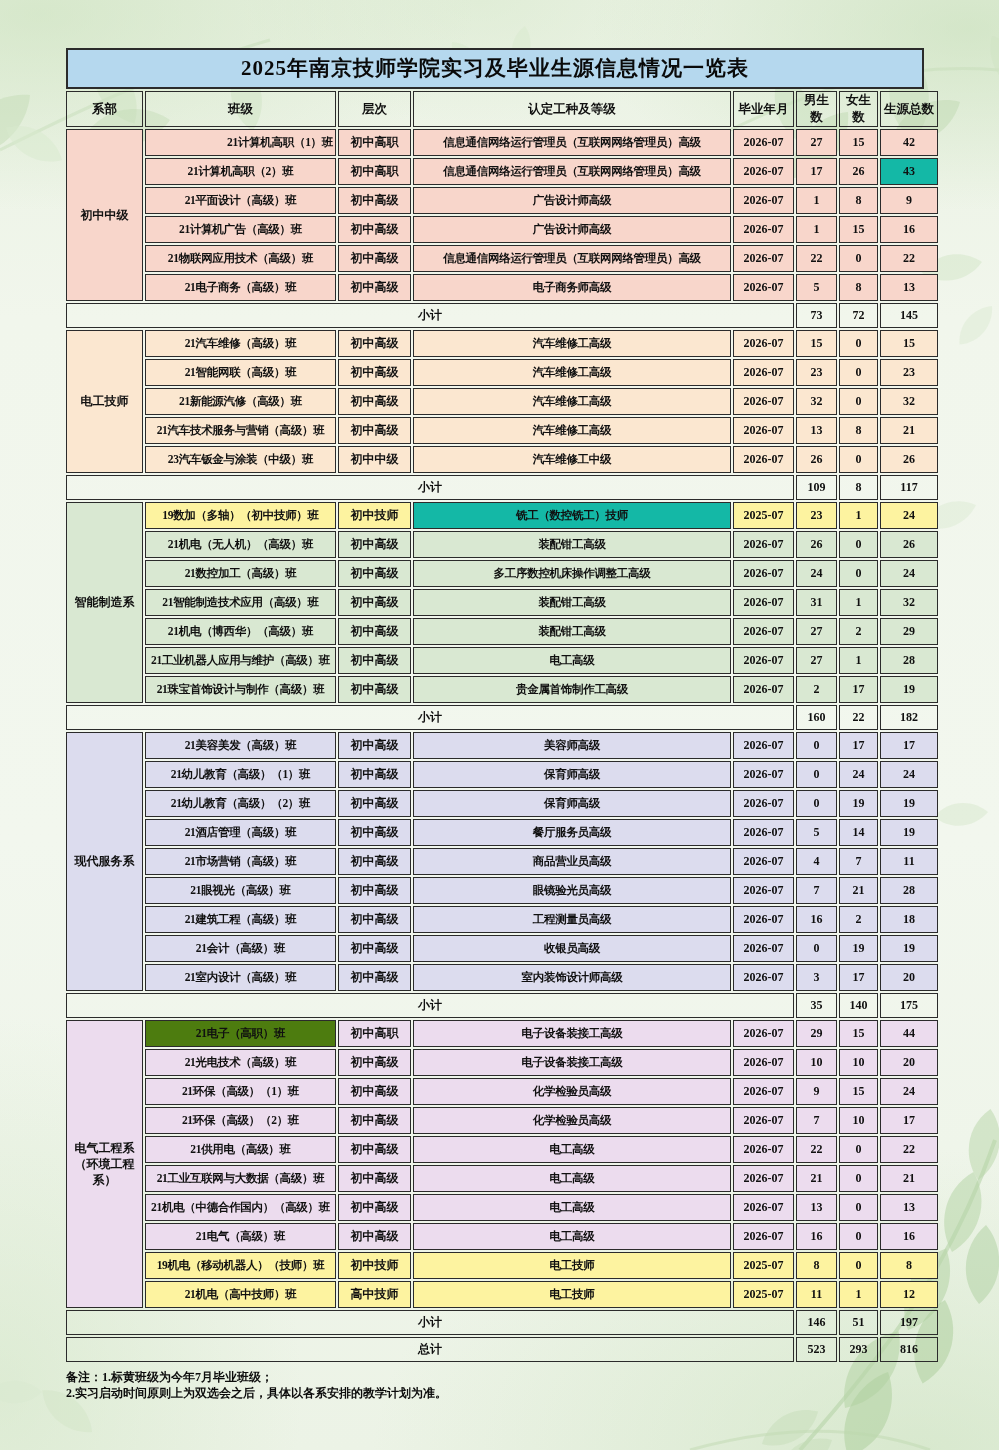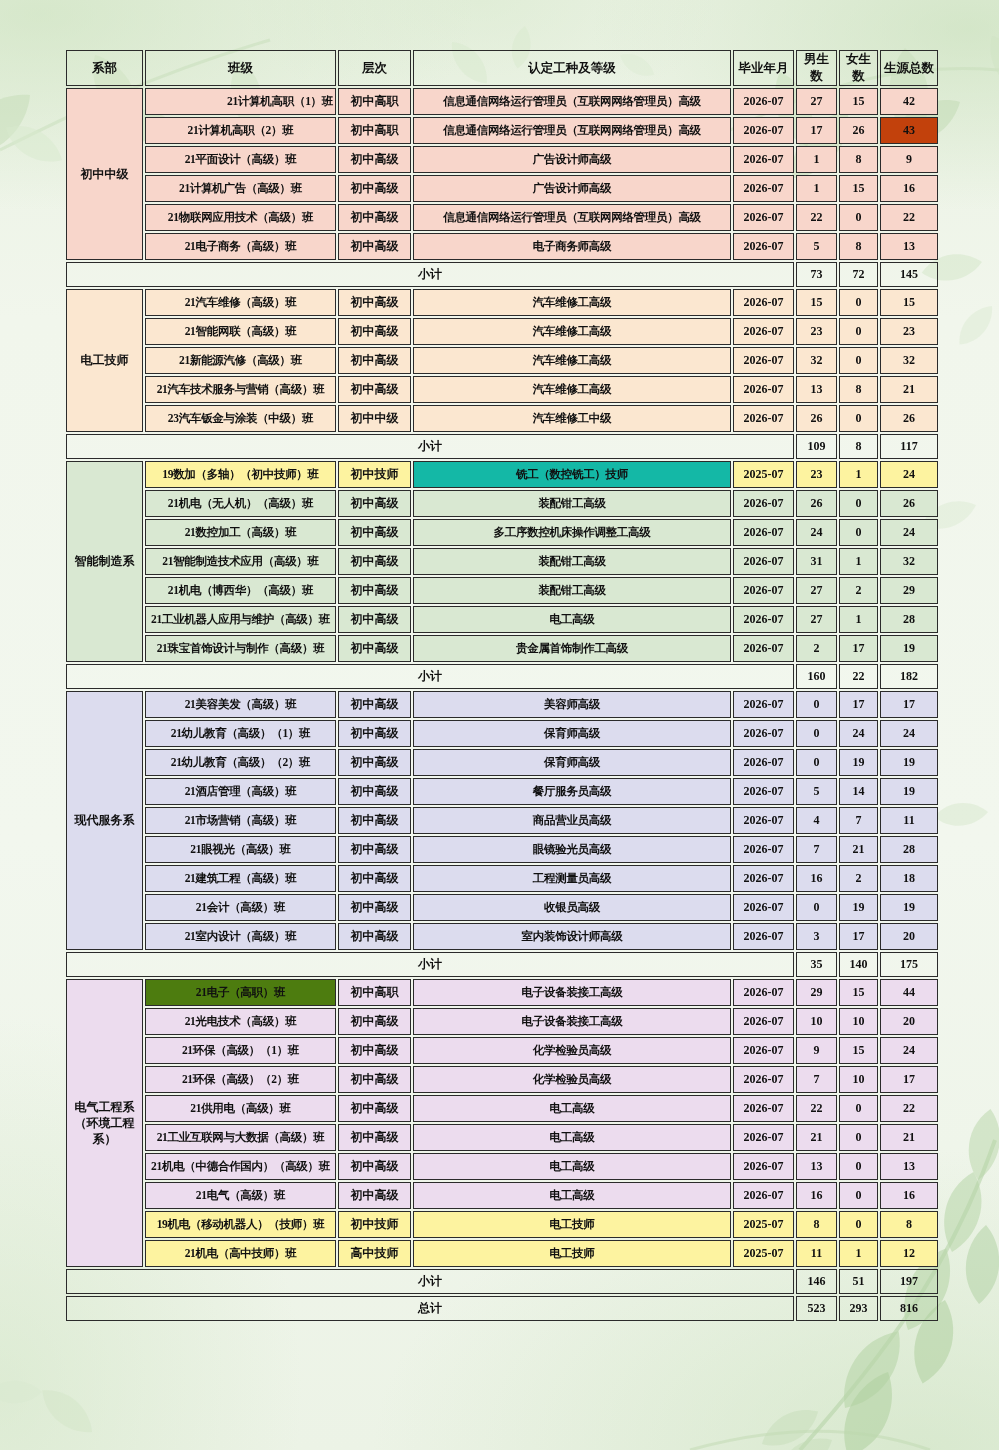--- a/index.html
+++ b/index.html
@@ -78,20 +78,21 @@
   <use href="#leaf" transform="translate(978,1180) rotate(10) scale(2.0)" fill="#b7d5a8" opacity=".5"></use>
   <path d="M690,1450 C780,1425 860,1425 930,1450" stroke="#bcd8ae" stroke-width="3" fill="none" opacity=".45"></path>
   <use href="#leaf" transform="translate(762,1444) rotate(60) scale(1.8)" fill="#c3dcb6" opacity=".45"></use>
   <use href="#leaf" transform="translate(832,1440) rotate(-120) scale(1.7)" fill="#c3dcb6" opacity=".45"></use>
 
   <use href="#leaf" transform="translate(92,1432) rotate(-50) scale(1.8)" fill="#cfe4c3" opacity=".4"></use>
   <use href="#leaf" transform="translate(42,1392) rotate(-90) scale(1.5)" fill="#d8e9cd" opacity=".35"></use>
 </svg>
 
 <div class="sheet">
+  <div class="title-bar" style="background: rgb(181, 216, 238);">2025年南京技师学院实习及毕业生源信息情况一览表</div>
   <table class="roster">
     <colgroup>
       <col style="width:77px">
         <col style="width:191px">
         <col style="width:73px">
         <col style="width:318px">
       <col style="width:61px">
         <col style="width:41px">
         <col style="width:39px">
         <col style="width:58px">
@@ -119,21 +120,21 @@
           <td class="num" style="background: rgb(248, 214, 203);">15</td>
           <td class="num" style="background: rgb(248, 214, 203);">42</td>
         </tr>
         <tr>
           <td class="cls" style="background: rgb(248, 214, 203);">21计算机高职（2）班</td>
           <td class="lvl" style="background: rgb(248, 214, 203);">初中高职</td>
           <td class="trade" style="background: rgb(248, 214, 203);">信息通信网络运行管理员（互联网网络管理员）高级</td>
           <td class="grad" style="background: rgb(248, 214, 203);">2026-07</td>
           <td class="num" style="background: rgb(248, 214, 203);">17</td>
           <td class="num" style="background: rgb(248, 214, 203);">26</td>
-          <td class="num" style="background: #c2410c;">43</td>
+          <td class="num" style="background: #14b8a6;">43</td>
         </tr>
         <tr>
           <td class="cls" style="background: rgb(248, 214, 203);">21平面设计（高级）班</td>
           <td class="lvl" style="background: rgb(248, 214, 203);">初中高级</td>
           <td class="trade" style="background: rgb(248, 214, 203);">广告设计师高级</td>
           <td class="grad" style="background: rgb(248, 214, 203);">2026-07</td>
           <td class="num" style="background: rgb(248, 214, 203);">1</td>
           <td class="num" style="background: rgb(248, 214, 203);">8</td>
           <td class="num" style="background: rgb(248, 214, 203);">9</td>
         </tr>
@@ -478,13 +479,17 @@
           <td class="num">197</td>
         </tr>
         <tr class="grand">
           <td colspan="5">总计</td>
           <td class="num">523</td>
           <td class="num">293</td>
           <td class="num">816</td>
         </tr>
       </tbody>
   </table>
+  <div class="notes">
+    <div>备注：1.标黄班级为今年7月毕业班级；</div>
+    <div>2.实习启动时间原则上为双选会之后，具体以各系安排的教学计划为准。</div>
+  </div>
 </div>
 
 </body></html>

